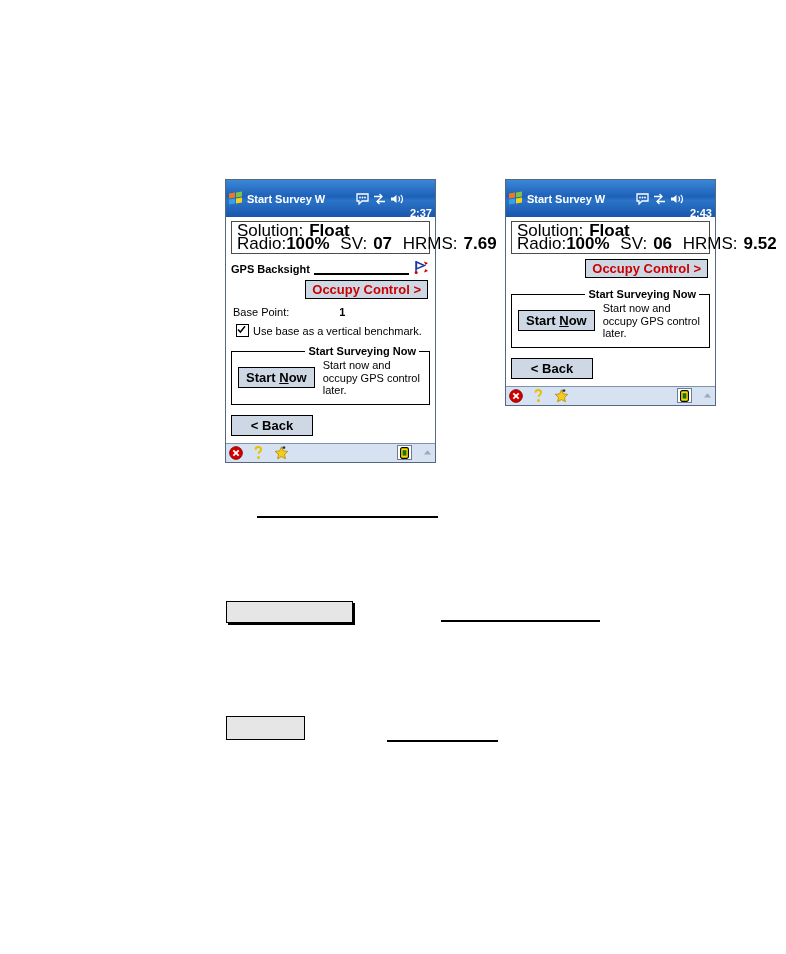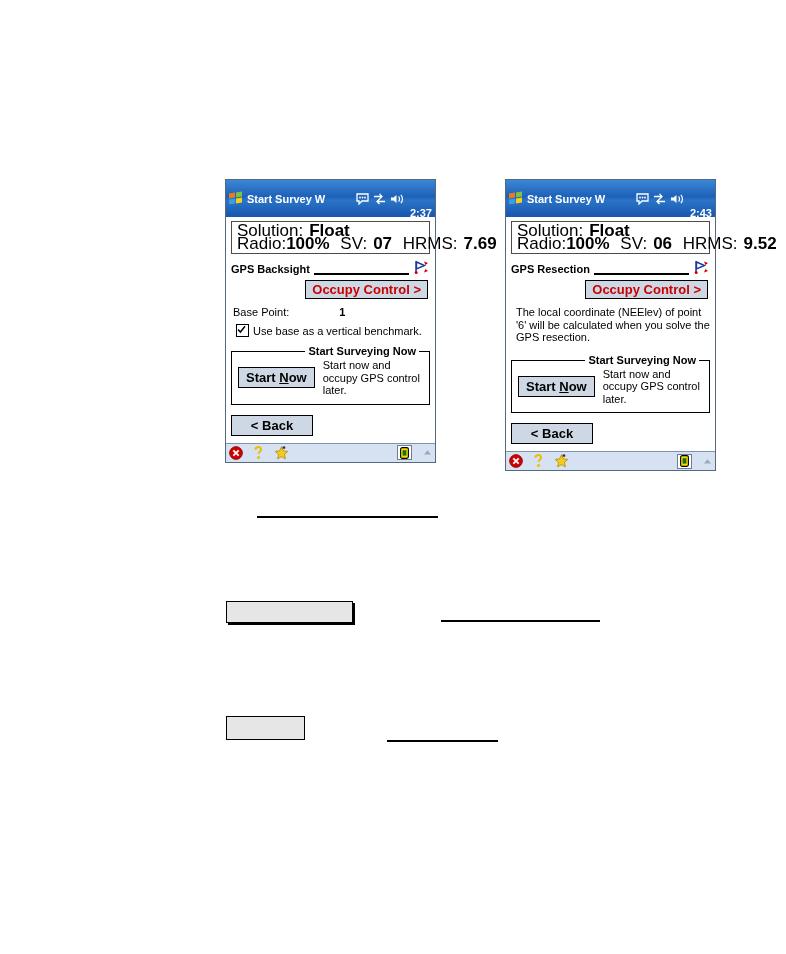--- a/index.html
+++ b/index.html
@@ -403,38 +403,26 @@
       <div class="status-line">
         <span>Solution:</span><span class="sp"></span><b>Float</b>
       </div>
       <div class="status-line">
         <span>Radio:</span><b>100%</b><span class="sp"></span>
         <span>SV:</span><span class="sp"></span><b>06</b><span class="sp"></span>
         <span>HRMS:</span><span class="sp"></span><b>9.52</b>
       </div>
     </div>
 
-    <div class="grouphdr">
-      <div class="glabel">GPS Resection</div>
-      <div class="gline"></div>
-      <svg class="flag-icon" width="17" height="16" viewBox="0 0 17 16">
-        <path d="M3 2v12" stroke="#1b3a9e" stroke-width="1.4" fill="none"></path>
-        <path d="M3.5 3l8 3.5-8 3.5z" fill="none" stroke="#1b3a9e" stroke-width="1.4"></path>
-        <path d="M11 2.5l4 1.5-2.5 2z" fill="#cc0000"></path>
-        <path d="M11 13.5l4-1.5-2.5-2z" fill="#cc0000"></path>
-        <circle cx="3.2" cy="13.6" r="1.5" fill="#cc0000"></circle>
-      </svg>
-    </div>
 
 
     <div class="btn-row-right">
       <div class="btn btn-red">Occupy Control &gt;</div>
     </div>
 
-    <div class="body-text" style="margin-top:7px;">The local coordinate (NEElev) of point '6' will be calculated when you solve the GPS resection.</div>
 
     <div class="start-group" style="margin-top:16px;">
       <div class="start-group-caption">Start Surveying Now</div>
       <div class="btn start-now-btn">Start <u>N</u>ow</div>
       <div class="start-desc">Start now and occupy GPS control later.</div>
     </div>
 
     <div class="back-row">
       <div class="btn back-btn">&lt; Back</div>
     </div>

